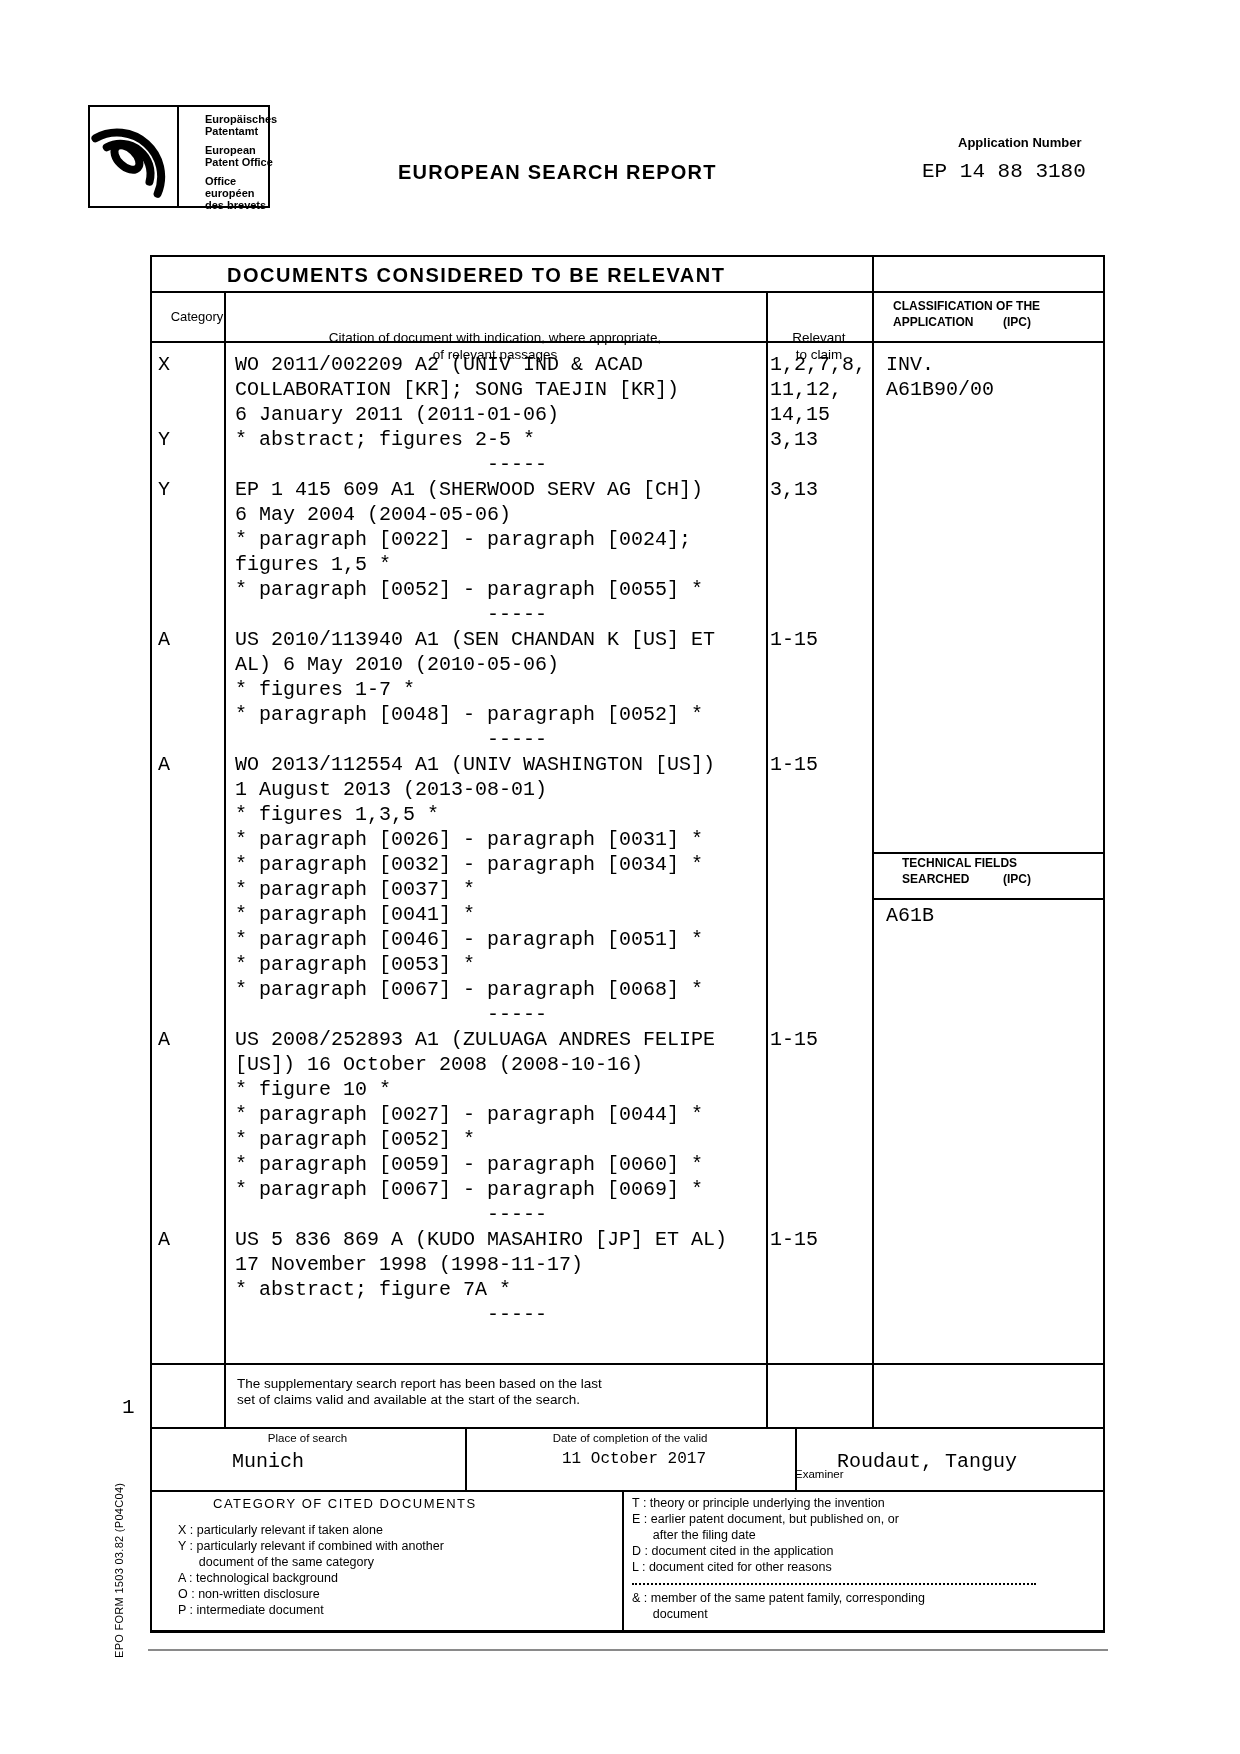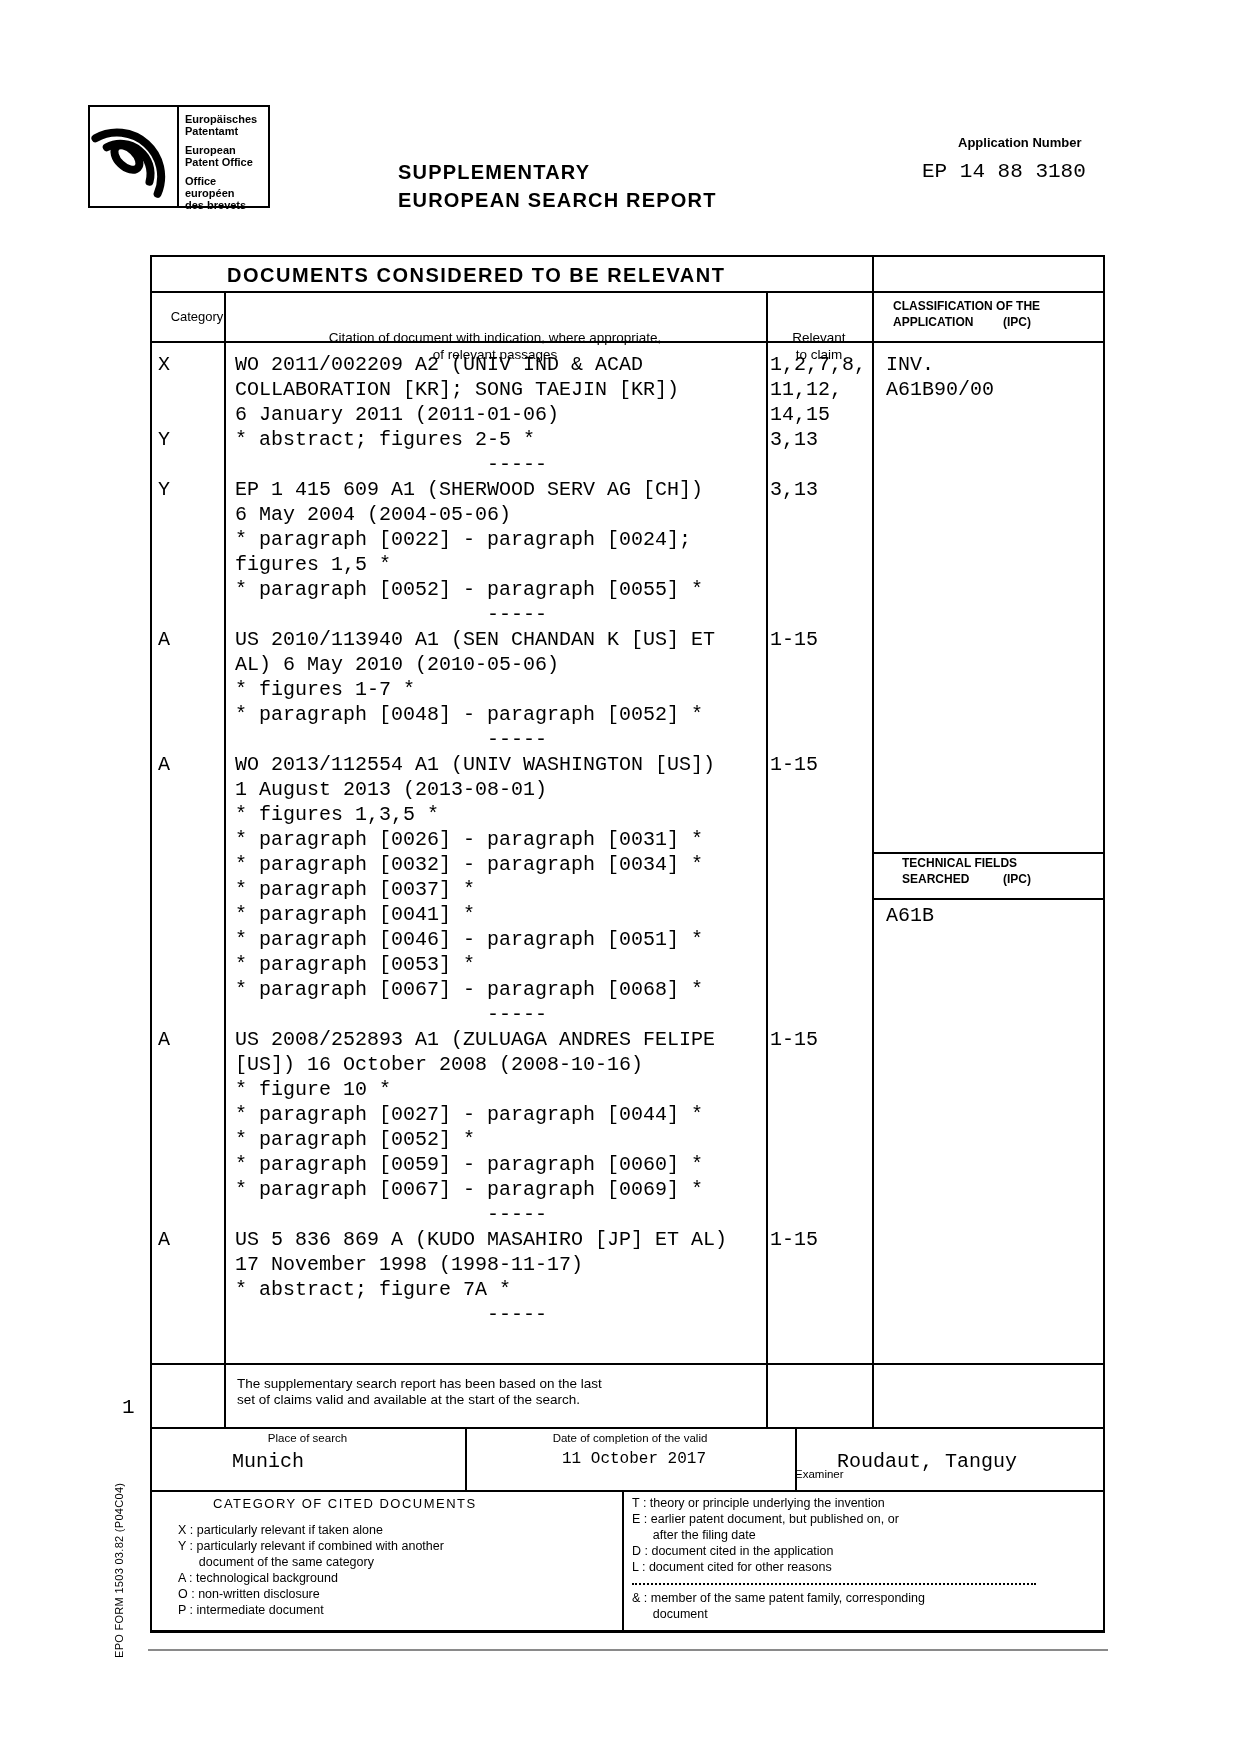--- a/index.html
+++ b/index.html
@@ -17,21 +17,21 @@
     position:absolute; margin:0;
     font-family:"Liberation Mono","DejaVu Sans Mono",monospace;
     font-size:20px; line-height:25px; white-space:pre;
   }
   .bold { font-weight:bold; }
   
   .logo-box { position:absolute; left:88px; top:105px; width:182px; height:103px; border:2px solid #000; box-sizing:border-box; }
   .logo-cell { position:absolute; left:0; top:0; width:87px; height:99px; }
   .logo-divider { position:absolute; left:87px; top:0; width:2px; height:99px; background:#000; }
   .logo-text { position:absolute; left:95px; top:6px; font-size:11px; font-weight:bold; line-height:12px; }
-  .logo-text div { white-space:pre-line; margin-bottom:7px; }
+  .logo-text div { white-space:pre-line; margin-bottom:7px;margin-left:20px; }
   .doc-title { font-size:20px; font-weight:bold; letter-spacing:1.5px; }
   .small-label { font-size:11.5px; }
   .note-text { font-size:13.5px; line-height:16px; }
   .legend-list { position:absolute; font-size:12.5px; line-height:16px; white-space:pre; }
   .hdr-label { font-size:13.5px; line-height:17px; text-align:center;margin-top:32px; }
   .cls-label { font-size:12px; font-weight:bold; }
   .rot { transform:rotate(-90deg); transform-origin:0 0; font-size:11px; letter-spacing:0.3px; }
 </style>
 </head>
 <body>
@@ -51,21 +51,20 @@
       <div>Europäisches
 Patentamt</div>
       <div>European
 Patent Office</div>
       <div>Office européen
 des brevets</div>
     </div>
 </div>
 
 <div class="abs" style="left:398px; top:158px; font-size:20px; font-weight:bold; letter-spacing:1.2px; line-height:28px;">
-  <div>SUPPLEMENTARY</div>
   <div>EUROPEAN SEARCH REPORT</div>
 </div>
 
 <div class="abs bold" style="left:958px; top:135px; font-size:13px;">Application Number</div>
 <div class="abs mono" style="left:922px; top:160px; font-size:21px;">EP 14 88 3180</div>
 
 <div class="hline" style="left:150px; top:255px;  width:955px;"></div>
 <div class="hline" style="left:150px; top:291px;  width:955px;"></div>
 <div class="hline" style="left:150px; top:341px;  width:955px;"></div>
 <div class="hline" style="left:872px; top:852px;  width:233px;"></div>

